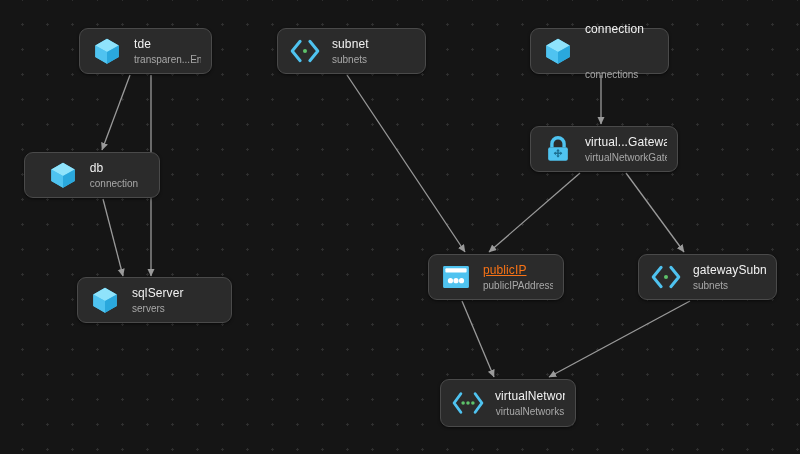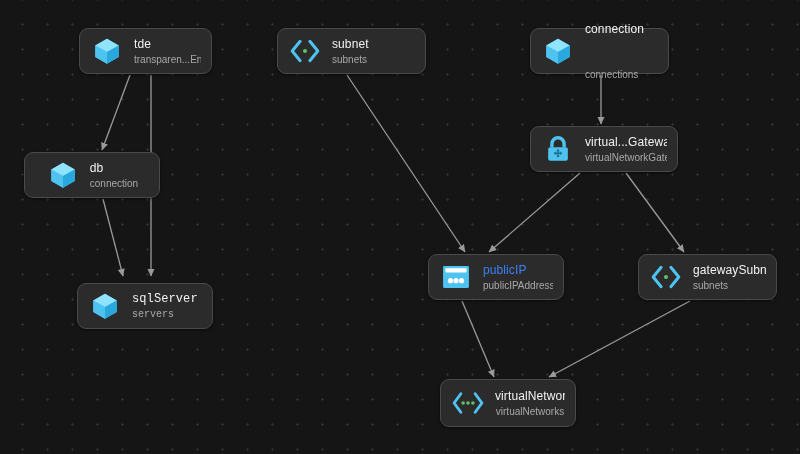--- a/index.html
+++ b/index.html
@@ -174,38 +174,38 @@
         <div class="node-icon">
           <svg width="28" height="24" viewBox="0 0 30 26">
             <rect x="1" y="1" width="28" height="24" rx="1.5" fill="#4fc3f0"></rect>
             <rect x="3.5" y="3.5" width="23" height="4.5" rx="1" fill="#ffffff"></rect>
             <circle cx="9" cy="17" r="2.8" fill="#ffffff"></circle>
             <circle cx="15" cy="17" r="2.8" fill="#ffffff"></circle>
             <circle cx="21" cy="17" r="2.8" fill="#ffffff"></circle>
           </svg>
         </div>
         <div class="node-text">
-          <div class="node-title" style="color: #3b82f6;">publicIP</div>
+          <div class="node-title" style="color: #f97316; text-decoration: underline;">publicIP</div>
           <div class="node-sub" style="color: rgb(168, 168, 168);">publicIPAddresses</div>
         </div>
       </div>
       <div class="node" style="left: 638px; top: 254px; width: 139px; height: 46px; background: rgb(43, 43, 43); border-color: rgb(74, 74, 74);">
         <div class="node-icon">
           <svg width="30" height="26" viewBox="0 0 34 26">
             <path d="M11.5 2 L2.5 13 L11.5 24" fill="none" stroke="#4fc3f0" stroke-width="3.4" stroke-linecap="round" stroke-linejoin="round"></path>
             <path d="M22.5 2 L31.5 13 L22.5 24" fill="none" stroke="#4fc3f0" stroke-width="3.4" stroke-linecap="round" stroke-linejoin="round"></path>
             <circle cx="17" cy="13" r="2.3" fill="#5ec26a"></circle>
           </svg>
         </div>
         <div class="node-text">
           <div class="node-title" style="color: rgb(242, 242, 242);">gatewaySubnet</div>
           <div class="node-sub" style="color: rgb(168, 168, 168);">subnets</div>
         </div>
       </div>
-      <div class="node" style="left: 77px; top: 283px; width: 136px; height: 46px; background: rgb(43, 43, 43); border-color: rgb(74, 74, 74); font-family: Liberation Mono, monospace;">
+      <div class="node" style="left: 77px; top: 277px; width: 155px; height: 46px; background: rgb(43, 43, 43); border-color: rgb(74, 74, 74);">
         <div class="node-icon">
           <svg width="30" height="30" viewBox="0 0 32 32">
             <path d="M16 3 L28.5 10 L28.5 22.5 L16 29.5 L3.5 22.5 L3.5 10 Z" fill="#4fc3f0"></path>
             <path d="M16 3 L28.5 10 L16 17 L3.5 10 Z" fill="#8fe3fb"></path>
             <path d="M3.5 10 L16 17 L16 29.5 L3.5 22.5 Z" fill="#4fc3f0"></path>
             <path d="M16 17 L28.5 10 L28.5 22.5 L16 29.5 Z" fill="#2aa8dd"></path>
           </svg>
         </div>
         <div class="node-text">
           <div class="node-title" style="color: rgb(242, 242, 242);">sqlServer</div>

